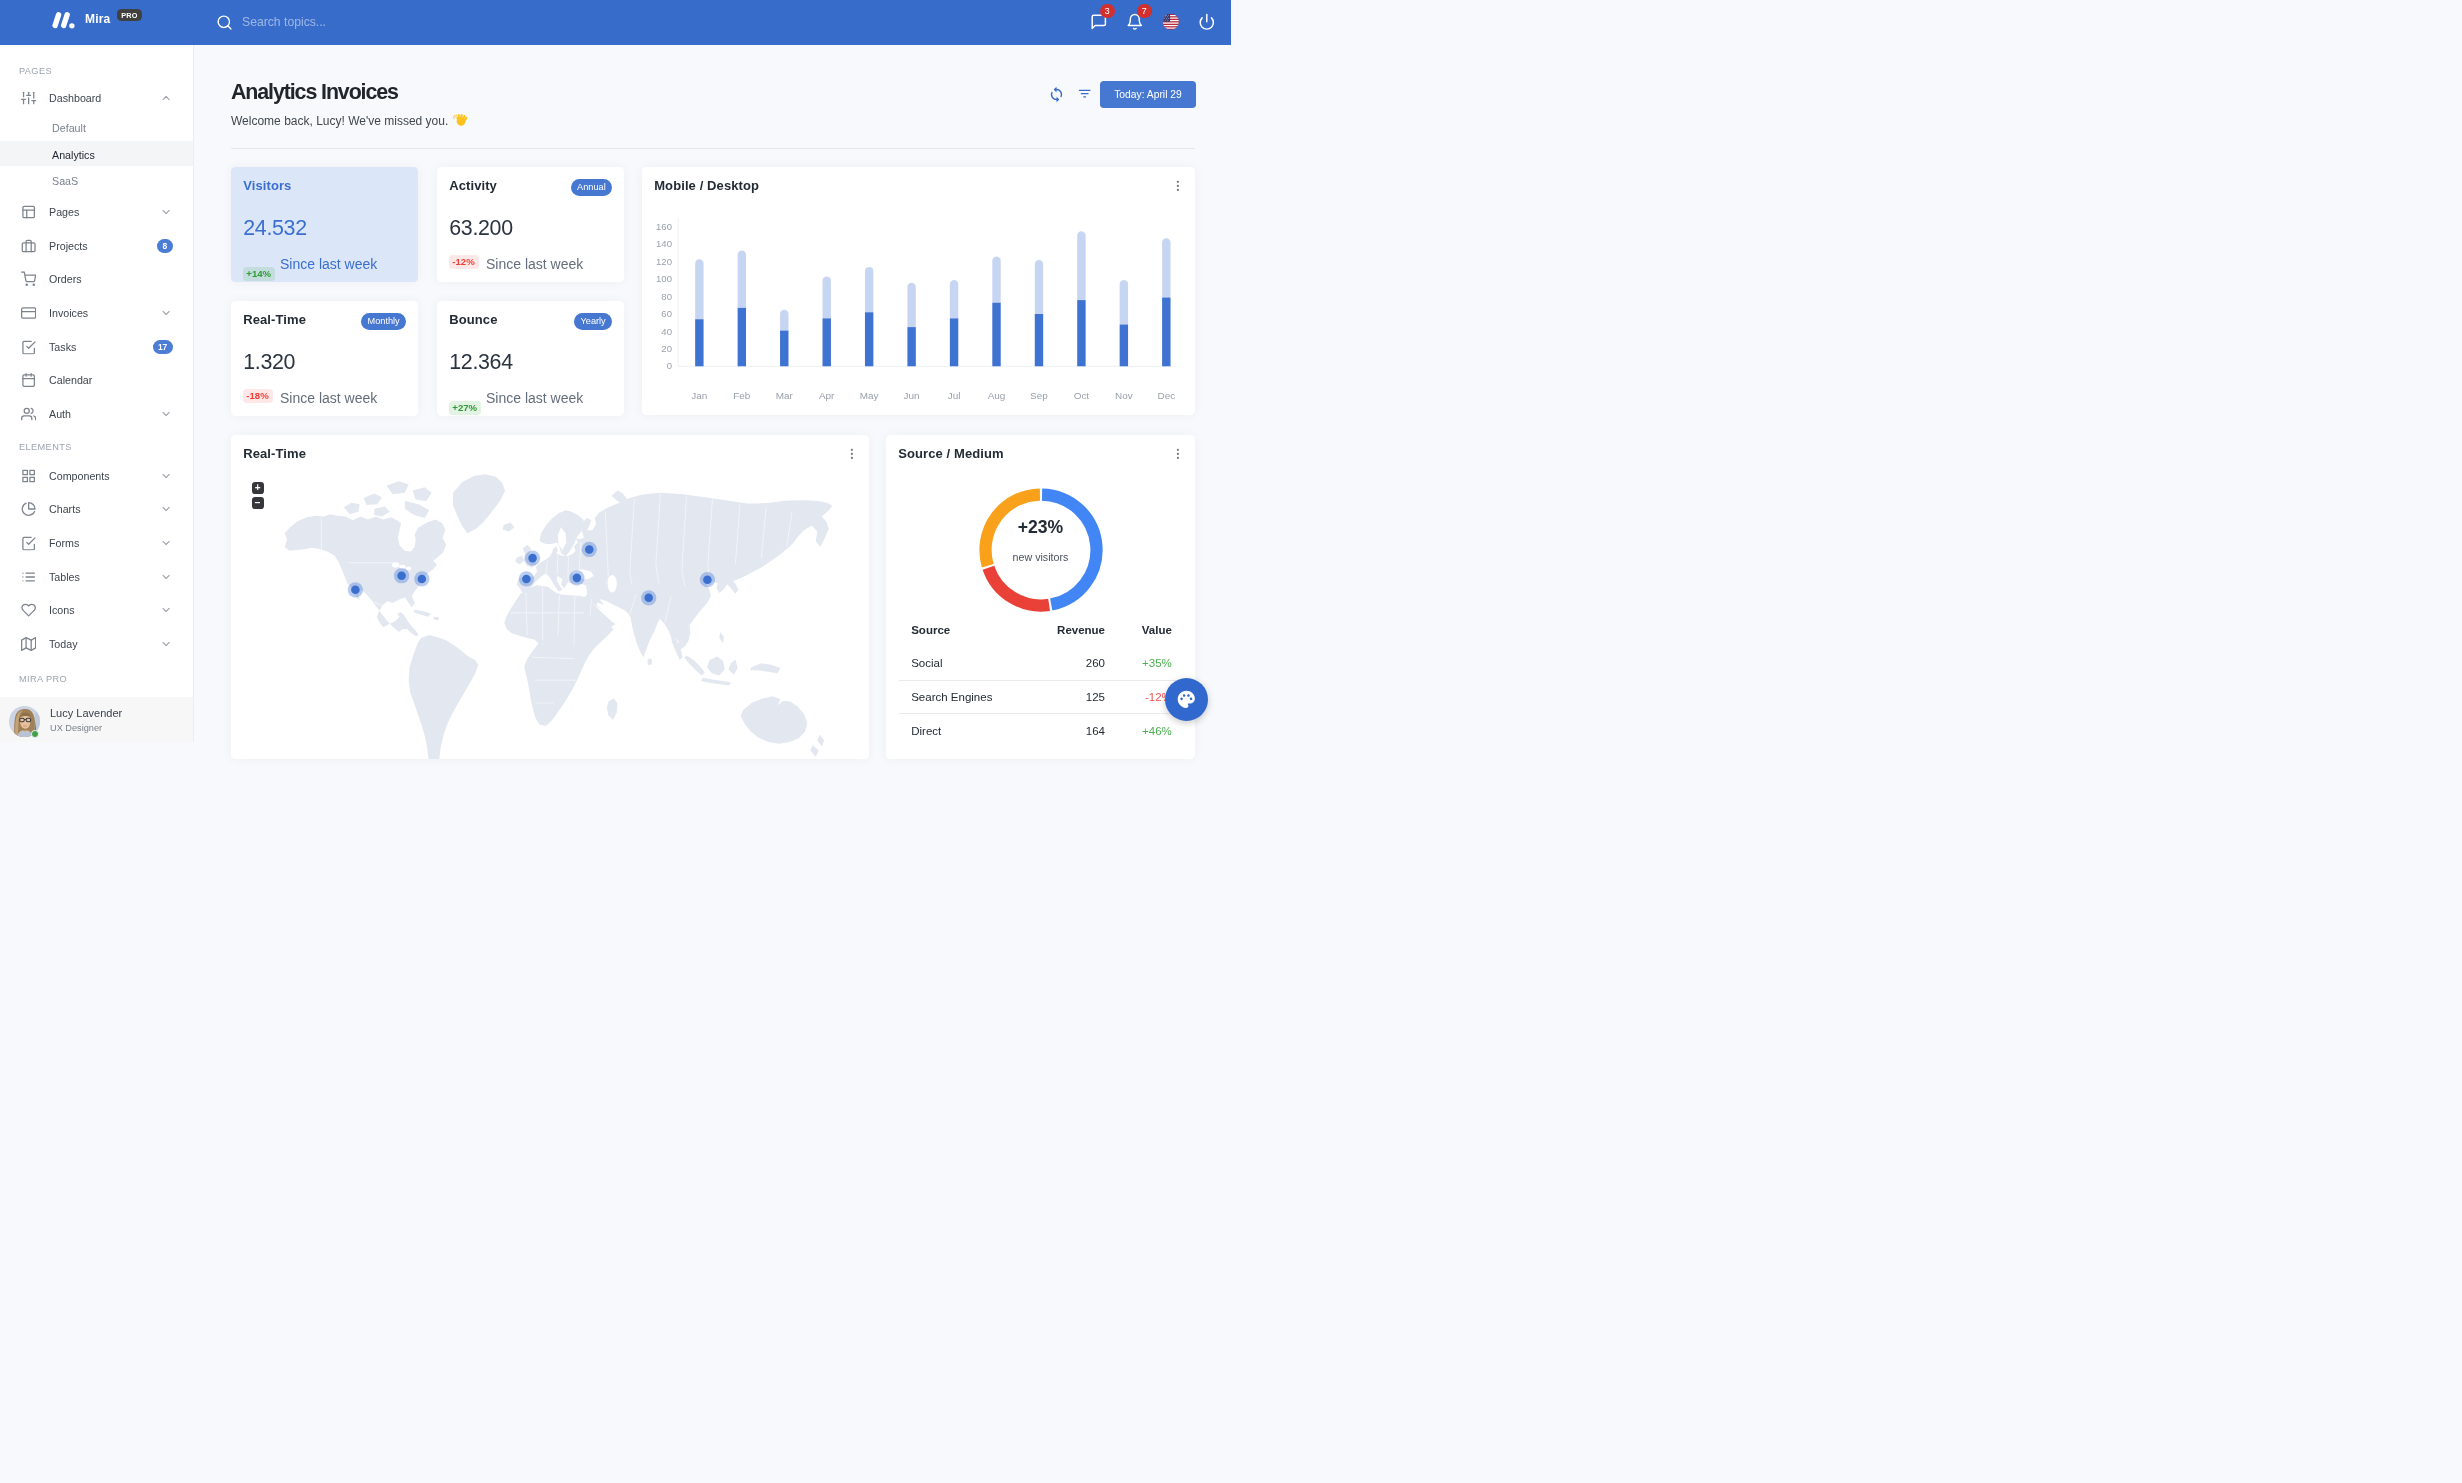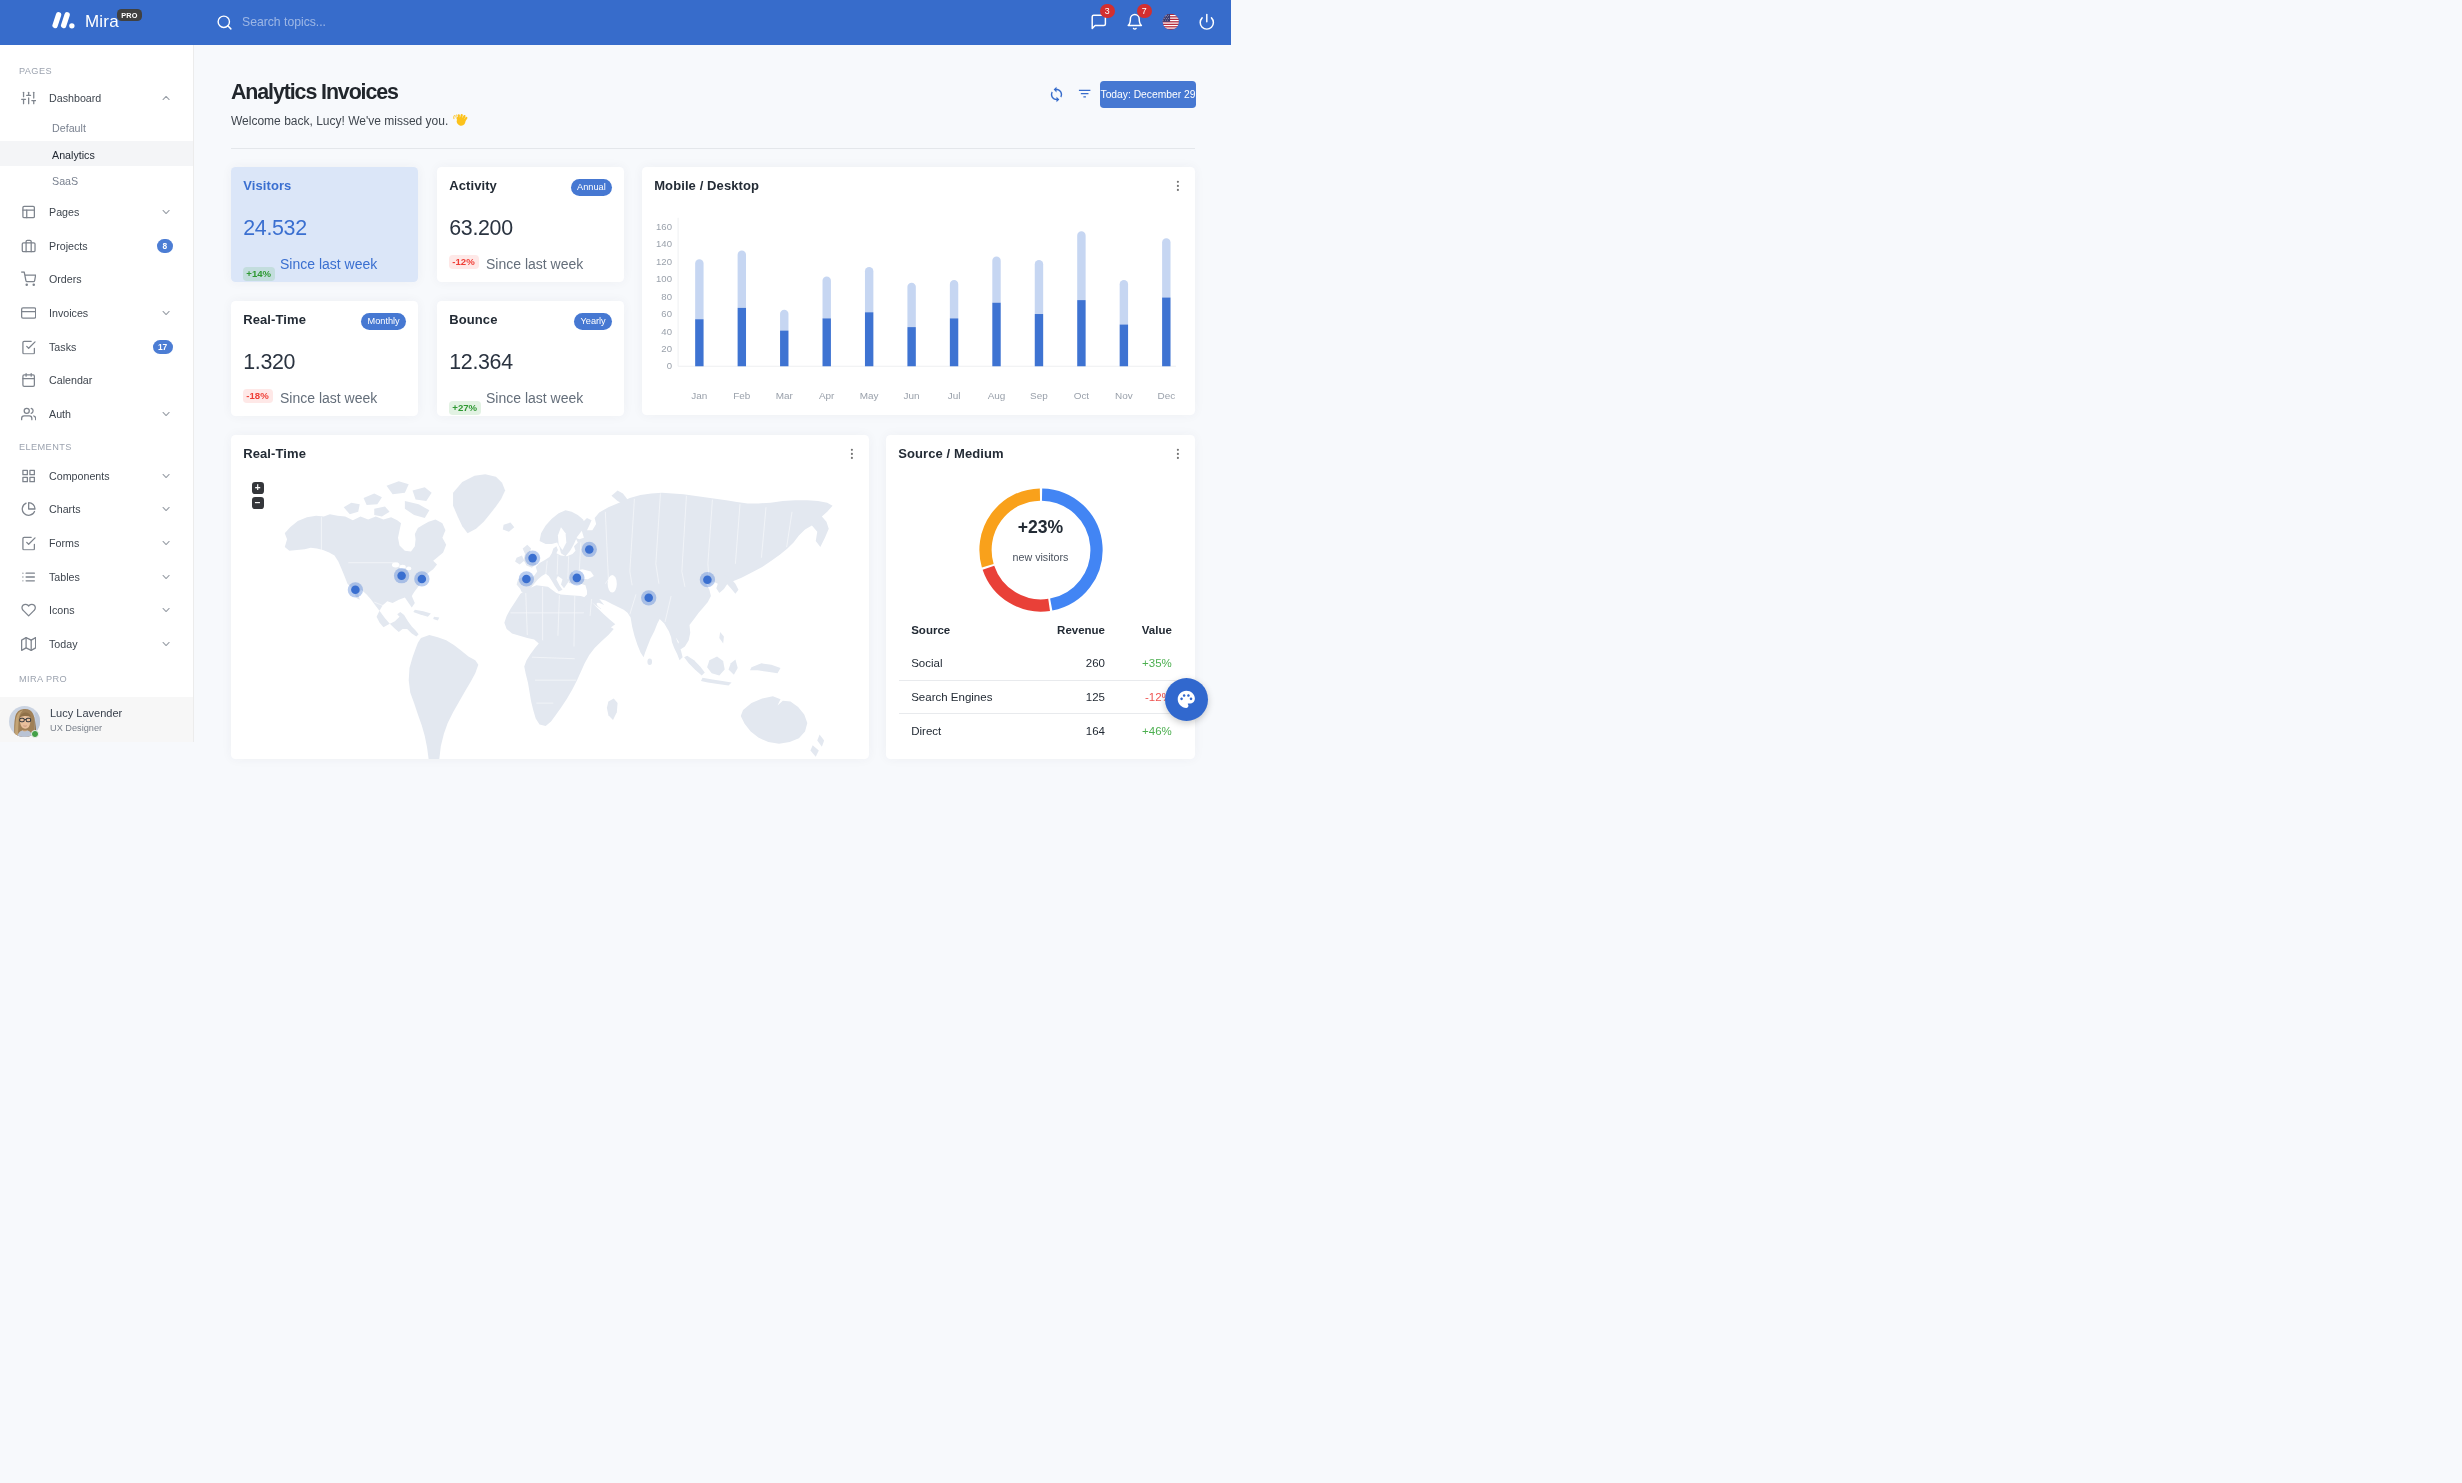--- a/index.html
+++ b/index.html
@@ -1,21 +1,21 @@
 <!DOCTYPE html>
 <html style="font-size:12.2px"><head>
 <meta charset="utf-8">
 <style>
   * { margin:0; padding:0; box-sizing:border-box; }
   html,body { width:1231px; height:742px; overflow:hidden; font-family:"Liberation Sans", sans-serif; background:#F7F9FC; }
 
   
   #header { position:absolute; left:0; top:0; width:1231px; height:45px; background:#376CCB; z-index:30; }
   #logo { position:absolute; left:50px; top:12.2px; }
-  #brand { position:absolute; left:85px; top:11.5px; color:#fff; font-size:17px; font-weight:400; letter-spacing:0.2px; }
+  #brand { position:absolute; left:85px; top:11.5px; color:#fff; font-size:12px; font-weight:700; letter-spacing:0.2px; }
   #probadge { position:absolute; left:117px; top:9.2px; background:#404040; color:#fff; font-size:7.3px; font-weight:700; padding:1.5px 4.2px; border-radius:4.6px; letter-spacing:0.2px;}
   #searchicon { position:absolute; left:216px; top:13.8px; }
   #searchtext { position:absolute; left:242px; top:14.5px; font-size:12.2px; color:rgba(255,255,255,.5); }
   .hicon { position:absolute; top:13px; color:#fff; }
   .hbadge { position:absolute; background:#D32F2F; color:#fff; border-radius:50%; width:14.5px; height:14.5px; font-size:8.8px; display:flex; align-items:center; justify-content:center; top:3.8px; }
 
   
   #sidebar { position:absolute; left:0; top:45px; width:194px; height:697px; background:#fff; border-right:0.8px solid #ECECEC; z-index:20; }
   .sec-label { position:absolute; left:19px; font-size:9.2px; color:#9CA3AF; font-weight:400; letter-spacing:0.4px; }
   .nav-item { position:absolute; left:0; width:194px; height:27.5px; }
@@ -349,21 +349,21 @@
       <path d="M2.6 9.5 Q1.6 7 3.3 4.8 M5.6 7.4 Q4.9 5.7 6.1 4.1" stroke="#FCC21B" stroke-width="1.3" fill="none" stroke-linecap="round"></path>
     </svg>
 </div>
 <div id="hdivider"></div>
 <svg class="actionicon" style="left:1048px; top:86px" width="17" height="17" viewBox="0 0 24 24" fill="currentColor">
     <path d="M12 4V1L8 5l4 4V6c3.31 0 6 2.69 6 6 0 1.01-.25 1.97-.7 2.8l1.46 1.46C19.54 15.03 20 13.57 20 12c0-4.42-3.58-8-8-8zm0 14c-3.31 0-6-2.69-6-6 0-1.01.25-1.97.7-2.8L5.24 7.74C4.46 8.97 4 10.43 4 12c0 4.42 3.58 8 8 8v3l4-4-4-4v3z"></path>
   </svg>
 <svg class="actionicon" style="left:1077px; top:86px" width="15.3" height="15.3" viewBox="0 0 24 24" fill="currentColor">
     <path d="M10 18h4v-2h-4v2zM3 6v2h18V6H3zm3 7h12v-2H6v2z"></path>
   </svg>
-<div id="todaybtn">Today: December 29</div>
+<div id="todaybtn">Today: April 29</div>
 
 <div class="card" id="visitors-card">
   <div class="cardtitle">Visitors</div>
   <div class="stat-num">24.532</div>
   <div class="chip green">+14%</div>
   <div class="sincetext">Since last week</div>
 </div>
 <div class="card" id="activity-card">
   <div class="cardtitle">Activity</div>
   <div class="pill">Annual</div>

